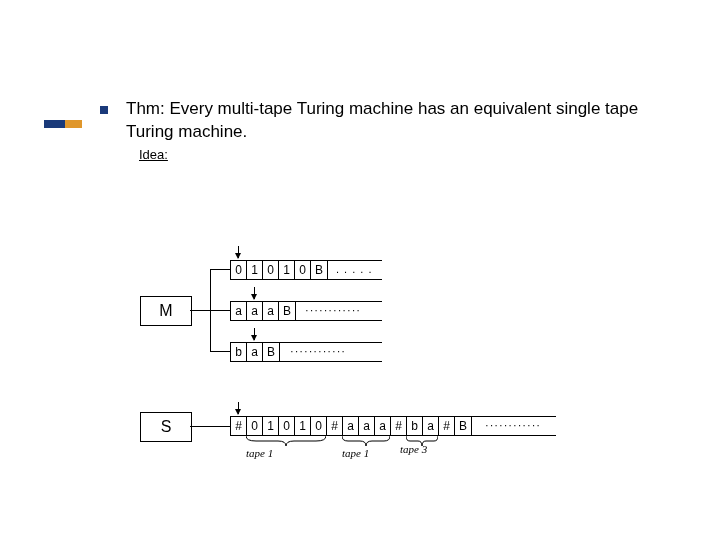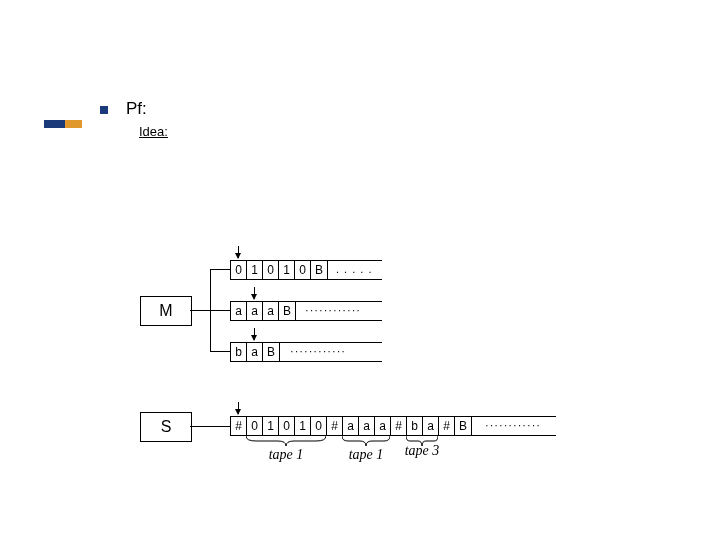--- a/index.html
+++ b/index.html
@@ -149,38 +149,37 @@
     height: 18px;
     border-right: 1px solid #000;
     text-align: center;
     font-size: 12px;
     line-height: 18px;
     box-sizing: border-box;
   }
   .single-tape .cell:last-child { border-right: none; }
   .brace {
     position: absolute;
-    font-size: 14px;
+    font-size: 11px;
     font-style: italic;
     font-family: "Times New Roman", serif;
-    text-align: center;
   }
   .brace-svg {
     position: absolute;
   }
 </style>
 </head>
 <body>
 
 <div class="accent-bar"></div>
 
 <div class="content">
   <div class="bullet-row">
     <div class="bullet-icon"></div>
-    <div class="bullet-text">Pf:</div>
+    <div class="bullet-text">Thm: Every multi-tape Turing machine has an equivalent single tape Turing machine.</div>
   </div>
   <div class="indent-text">Idea:</div>
 </div>
 
 <div class="diagram">
 
   <div class="m-box">M</div>
 
   <div class="conn-h" style="top:70px; left:50px; width:20px;"></div>
   <div class="conn-v" style="top:29px; left:70px; height:82px;"></div>

